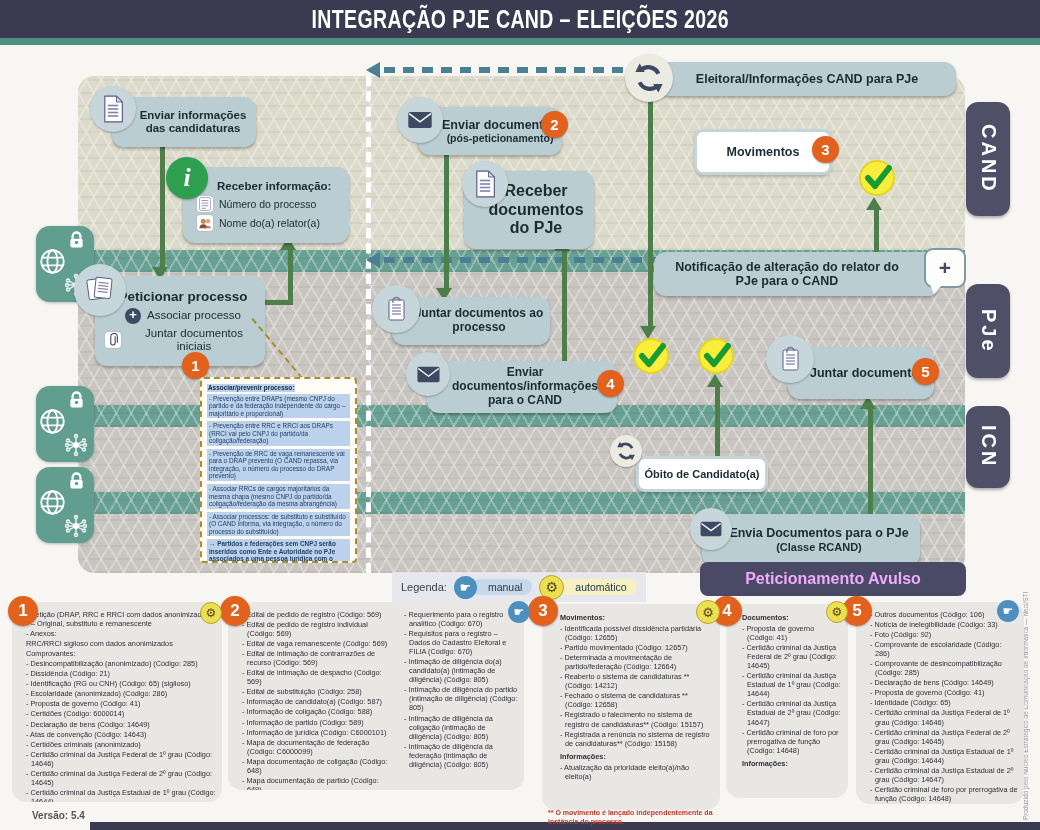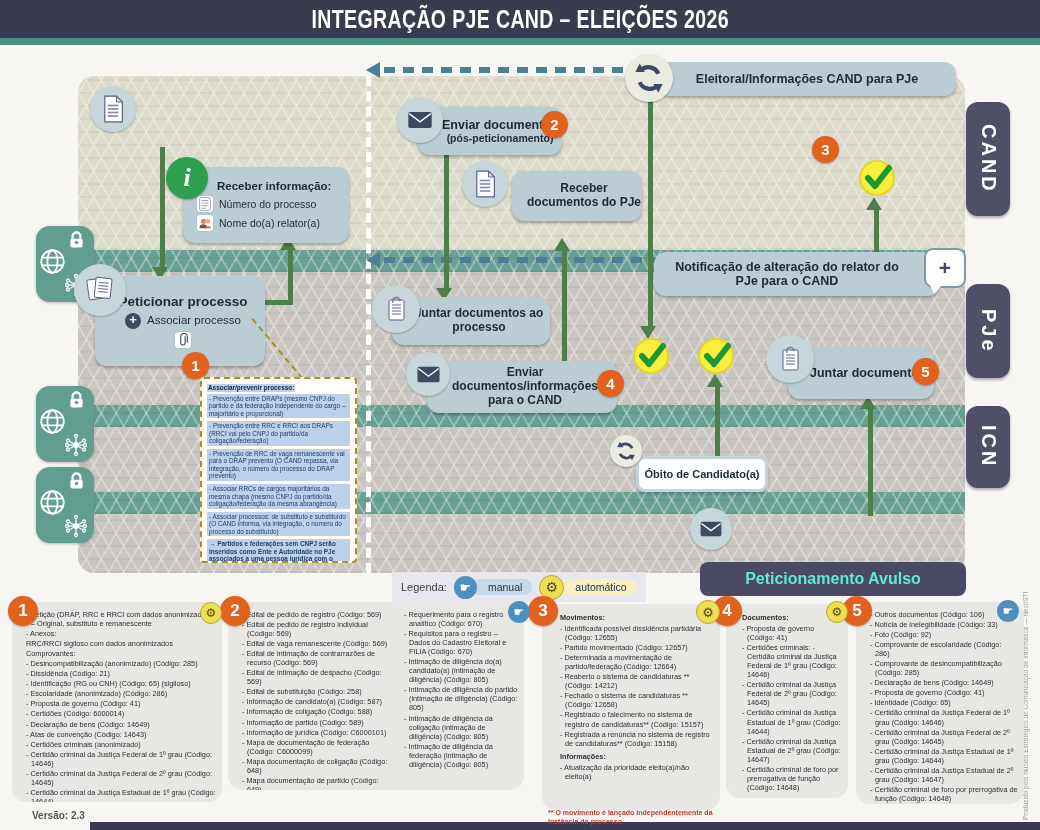--- a/index.html
+++ b/index.html
@@ -55,21 +55,21 @@
   
   .legend{left:392px;top:572px;width:254px;height:30px;background:#e7e7ee;display:flex;align-items:center;gap:7px;
           padding:0 9px;box-sizing:border-box;z-index:11;font-size:11px;color:#3c3c46;}
   .pill{border-radius:10px;padding:2px 10px;font-size:10.5px;color:#22384e;}
   
   .lbox{background:#e8e7e4;border-radius:14px;padding:8px 6px 6px 14px;box-sizing:border-box;font-size:7.3px;
         color:#2e2e38;line-height:1.24;z-index:2;overflow:hidden;}
   .itm{padding-left:5px;text-indent:-5px;margin-bottom:1px;}
   .lhead{font-weight:bold;margin:1px 0 2px 0;}
   
-  .pav{background:#4b4a66;border-radius:8px;color:#5eead4;font-weight:bold;font-size:16px;display:flex;align-items:center;justify-content:center;z-index:6;}
+  .pav{background:#4b4a66;border-radius:8px;color:#f0abfc;font-weight:bold;font-size:16px;display:flex;align-items:center;justify-content:center;z-index:6;}
   .bubble{background:#fdfdfb;border:2px solid #7f98a2;border-radius:9px;display:flex;align-items:center;justify-content:center;
           font-weight:bold;font-size:21px;color:#3e4a63;z-index:7;}
   .bubble::after{content:"";position:absolute;left:4px;bottom:-8px;width:0;height:0;border-left:4px solid transparent;
           border-right:8px solid transparent;border-top:9px solid #fdfdfb;}
   .credit{writing-mode:vertical-rl;transform:rotate(180deg);font-size:6.5px;color:#97979f;white-space:nowrap;}
   .fn3{font-size:7px;font-weight:bold;color:#c0392b;line-height:1.3;z-index:2;}
 </style>
 </head>
 <body>
 
@@ -210,20 +210,23 @@
   <div class="abs ghu" style="left:554px;top:238px;"></div>
   <div class="abs gv" style="left:648px;top:100px;height:228px;"></div>
   <div class="abs ghd" style="left:640px;top:326px;"></div>
   <div class="abs gv" style="left:715px;top:384px;height:74px;"></div>
   <div class="abs ghu" style="left:707px;top:374px;"></div>
   <div class="abs gv" style="left:874px;top:206px;height:48px;"></div>
   <div class="abs ghu" style="left:866px;top:197px;"></div>
   <div class="abs gv" style="left:868px;top:404px;height:112px;"></div>
   <div class="abs ghu" style="left:860px;top:396px;"></div>
 
+  <div class="abs fbox" style="left:112px;top:97px;width:144px;height:50px;font-size:11.5px;padding-left:18px;box-sizing:border-box;">
+    <span>Enviar informações das candidaturas</span>
+  </div>
   <div class="abs icirc" style="left:90px;top:86px;width:46px;height:46px;">
     <svg width="24" height="28" viewBox="0 0 20 24">
         <path d="M3 1 h10 l5 5 v17 h-15 z" fill="#fff" stroke="#5b5b8a"></path>
         <path d="M13 1 l5 5 h-5 z" fill="#d8d8ea" stroke="#5b5b8a" stroke-width=".8"></path>
         <g stroke="#8585b0" stroke-width="1.4">
           <line x1="5.5" y1="9" x2="14.5" y2="9"></line>
           <line x1="5.5" y1="12" x2="14.5" y2="12"></line>
           <line x1="5.5" y1="15" x2="14.5" y2="15"></line>
           <line x1="5.5" y1="18" x2="14.5" y2="18"></line>
         </g>
@@ -269,21 +272,21 @@
   <div class="abs icirc" style="left:397px;top:97px;width:46px;height:46px;">
     <svg width="26" height="18" viewBox="0 0 28 20">
         <rect x="1" y="1" width="26" height="18" rx="2" fill="#3e4a63"></rect>
         <path d="M2 3 L14 12 L26 3" fill="none" stroke="#fff" stroke-width="1.6"></path>
       </svg>
   </div>
   <div class="abs badge" style="left:541px;top:111px;">
       <span>2</span>
     </div>
 
-  <div class="abs fbox" style="left:512px;top:171px;width:130px;height:50px;font-size:12px;padding-left:14px;box-sizing:border-box;">
+  <div class="abs fbox" style="left:464px;top:171px;width:130px;height:78px;font-size:16px;padding-left:14px;box-sizing:border-box;">
     <span>Receber documentos do PJe</span>
   </div>
   <div class="abs icirc" style="left:462px;top:161px;width:46px;height:46px;">
     <svg width="24" height="28" viewBox="0 0 20 24">
         <path d="M3 1 h10 l5 5 v17 h-15 z" fill="#fff" stroke="#5b5b8a"></path>
         <path d="M13 1 l5 5 h-5 z" fill="#d8d8ea" stroke="#5b5b8a" stroke-width=".8"></path>
         <g stroke="#8585b0" stroke-width="1.4">
           <line x1="5.5" y1="9" x2="14.5" y2="9"></line>
           <line x1="5.5" y1="12" x2="14.5" y2="12"></line>
           <line x1="5.5" y1="15" x2="14.5" y2="15"></line>
@@ -299,20 +302,23 @@
     <svg width="34" height="34" viewBox="0 0 40 40">
         <g fill="none" stroke="#3e4a63" stroke-width="5">
           <path d="M31 15 A13 13 0 0 0 10 11"></path>
           <path d="M9 25 A13 13 0 0 0 30 29"></path>
         </g>
         <polygon points="4,13 15,13 9,3" fill="#3e4a63"></polygon>
         <polygon points="25,27 36,27 31,37" fill="#3e4a63"></polygon>
       </svg>
   </div>
 
+  <div class="abs wbox" style="left:694px;top:129px;width:132px;height:40px;font-size:12.5px;">
+    <span>Movimentos</span>
+  </div>
   <div class="abs badge" style="left:812px;top:136px;">
       <span>3</span>
     </div>
 
   <div class="abs" style="left:858px;top:159px;z-index:6;"><svg width="38" height="38" viewBox="0 0 38 38">
         <circle cx="19" cy="19" r="17" fill="#f9ee3b" stroke="#e3d52b" stroke-width="2"></circle>
         <path d="M10 19 l7 8 l14 -18" fill="none" stroke="#199a34" stroke-width="6" stroke-linecap="round" stroke-linejoin="round"></path>
       </svg></div>
   <div class="abs" style="left:632px;top:337px;z-index:6;"><svg width="38" height="38" viewBox="0 0 38 38">
         <circle cx="19" cy="19" r="17" fill="#f9ee3b" stroke="#e3d52b" stroke-width="2"></circle>
@@ -333,20 +339,21 @@
     <span class="row" style="font-size:11.5px;">
       <span style="width:16px;height:16px;border-radius:50%;background:#3e4a63;color:#fff;font-weight:bold;display:flex;align-items:center;justify-content:center;font-size:13px;flex:0 0 auto;">+</span>
       <span>Associar processo</span>
     </span>
     <span class="row" style="font-size:11.5px;">
       <span class="sq">
           <svg width="11" height="14" viewBox="0 0 20 24" fill="none" stroke="#3e4a63" stroke-width="2">
             <path d="M13 5 v12 a4 4 0 0 1 -8 0 V6 a6 6 0 0 1 12 0 v11"></path>
           </svg>
         </span>
+      <span>Juntar documentos iniciais</span>
     </span>
   </div>
   <div class="abs icirc" style="left:74px;top:264px;width:52px;height:52px;">
     <svg width="32" height="30" viewBox="0 0 32 30">
         <g transform="rotate(-8 12 14)">
           <rect x="4" y="4" width="16" height="20" rx="1.5" fill="#fff" stroke="#5b5b8a"></rect>
         </g>
         <g transform="rotate(6 20 14)">
           <rect x="11" y="3" width="16" height="20" rx="1.5" fill="#fff" stroke="#5b5b8a"></rect>
           <g stroke="#8585b0" stroke-width="1.3">
@@ -431,20 +438,24 @@
     <svg width="22" height="22" viewBox="0 0 40 40">
         <g fill="none" stroke="#3e4a63" stroke-width="5">
           <path d="M31 15 A13 13 0 0 0 10 11"></path>
           <path d="M9 25 A13 13 0 0 0 30 29"></path>
         </g>
         <polygon points="4,13 15,13 9,3" fill="#3e4a63"></polygon>
         <polygon points="25,27 36,27 31,37" fill="#3e4a63"></polygon>
       </svg>
   </div>
 
+  <div class="abs fbox" style="left:702px;top:514px;width:218px;height:52px;padding-left:16px;box-sizing:border-box;">
+    <span style="font-size:12.5px;">Envia Documentos para o PJe</span>
+    <span style="font-size:11px;">(Classe RCAND)</span>
+  </div>
   <div class="abs icirc" style="left:690px;top:508px;width:42px;height:42px;">
     <svg width="24" height="16" viewBox="0 0 28 20">
         <rect x="1" y="1" width="26" height="18" rx="2" fill="#3e4a63"></rect>
         <path d="M2 3 L14 12 L26 3" fill="none" stroke="#fff" stroke-width="1.6"></path>
       </svg>
   </div>
   <div class="abs pav" style="left:700px;top:562px;width:266px;height:34px;">
     <span>Peticionamento Avulso</span>
   </div>
 
@@ -516,21 +527,20 @@
       </div>
     <div class="lhead" style="margin-top:4px;">Informações:</div>
     <div>
         <div class="itm">- Atualização da prioridade eleito(a)/não eleito(a)</div>
       </div>
   </div>
   <div class="abs lbox" style="left:726px;top:604px;width:122px;height:194px;padding-left:16px;">
     <div class="lhead">Documentos:</div>
     <div>
         <div class="itm">- Proposta de governo (Código: 41)</div>
-        <div class="itm">- Certidões criminais: - Certidão criminal da Justiça Federal de 1º grau (Código: 14646)</div>
         <div class="itm">- Certidão criminal da Justiça Federal de 2º grau (Código: 14645)</div>
         <div class="itm">- Certidão criminal da Justiça Estadual de 1º grau (Código: 14644)</div>
         <div class="itm">- Certidão criminal da Justiça Estadual de 2º grau (Código: 14647)</div>
         <div class="itm">- Certidão criminal de foro por prerrogativa de função (Código: 14648)</div>
       </div>
     <div class="lhead" style="margin-top:4px;">Informações:</div>
 
   </div>
   <div class="abs lbox" style="left:856px;top:602px;width:168px;height:202px;">
     <div>
@@ -571,20 +581,20 @@
   <div class="abs minicon mman" style="left:508px;top:601px;width:22px;height:22px;font-size:12px;">☛</div>
   <div class="abs minicon mauto" style="left:696px;top:600px;width:22px;height:22px;font-size:13px;">⚙</div>
   <div class="abs minicon mauto" style="left:826px;top:601px;width:20px;height:20px;font-size:12px;">⚙</div>
   <div class="abs minicon mman" style="left:997px;top:600px;width:22px;height:22px;font-size:12px;">☛</div>
 
   <div class="abs fn3" style="left:548px;top:808px;width:172px;">
     <span>** O movimento é lançado independentemente da instância do processo.</span>
   </div>
 
   <div class="abs" style="left:32px;top:810px;font-size:10px;color:#55555e;font-weight:bold;">
-    <span>Versão: 2.3</span>
+    <span>Versão: 5.4</span>
   </div>
   <div class="abs" style="left:90px;top:822px;width:950px;height:8px;background:#3a3a50;"></div>
   <div class="abs credit" style="left:1022px;top:588px;height:232px;">
     <span>Produzido pelo Núcleo Estratégico de Comunicação de Informática — Neci/STI</span>
   </div>
 
 </div>
 
 </body></html>

